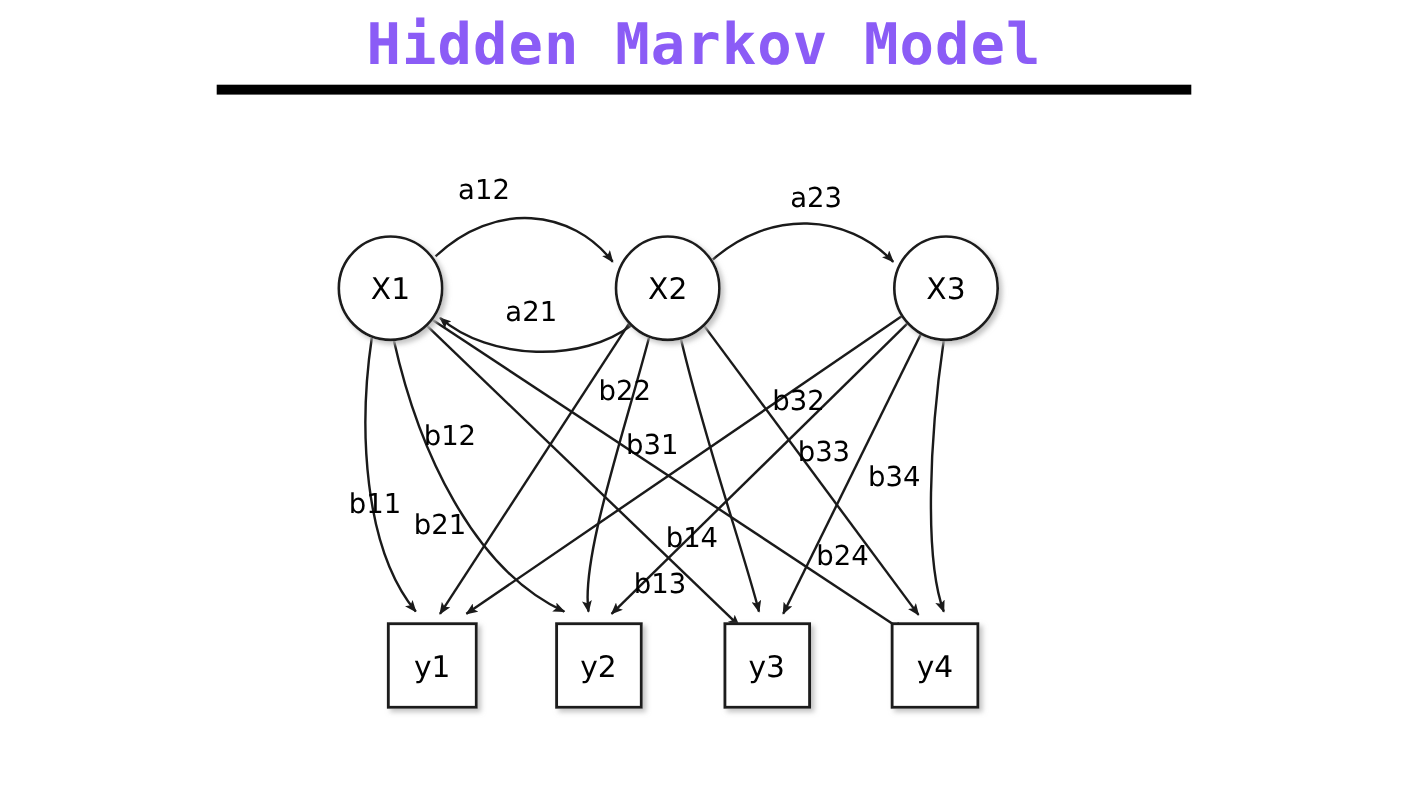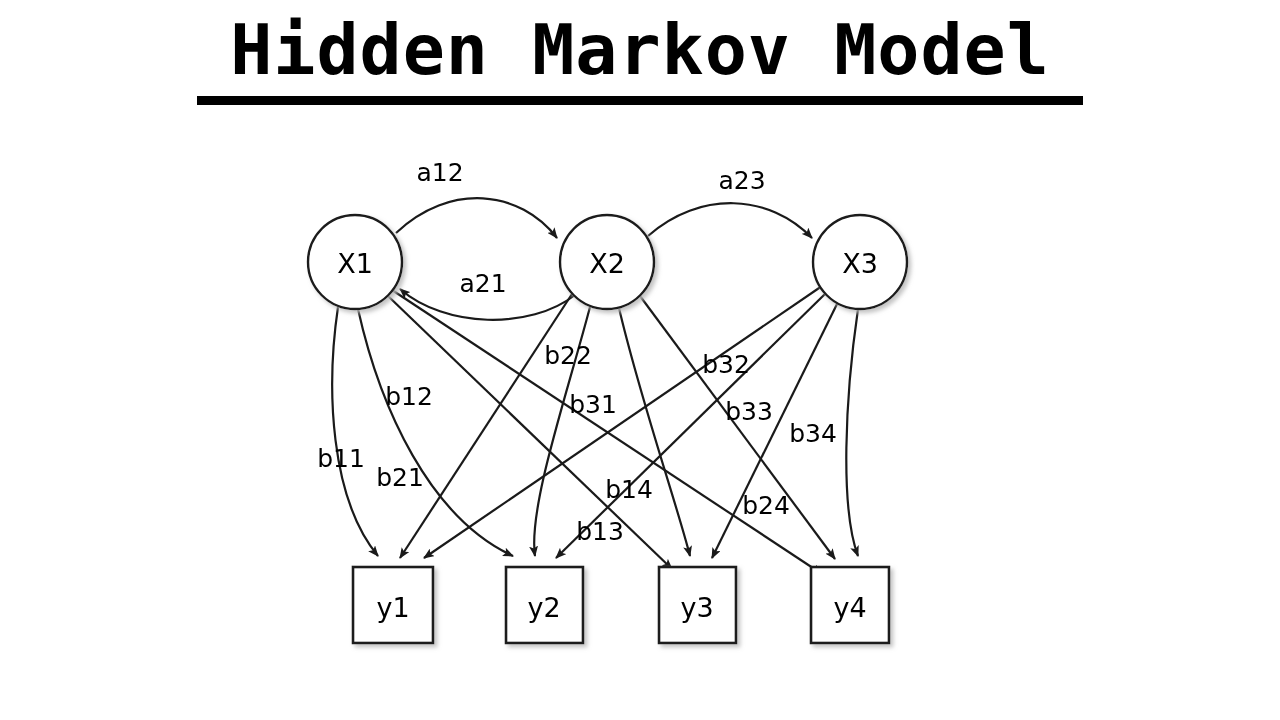--- a/index.html
+++ b/index.html
@@ -26,24 +26,24 @@
     position: absolute;
     left: 0;
     top: 14px;
     width: 1280px;
     text-align: center;
   }
   #page-title {
     display: inline-block;
     font-family: "DejaVu Sans Mono", "Liberation Mono", monospace;
     font-weight: bold;
-    font-size: 70px;
+    font-size: 52px;
     line-height: 1.05;
     letter-spacing: 1px;
-    color: #000000;
+    color: #8b5cf6;
     padding: 0 6px 6px 6px;
   }
   #title-rule {
     width: 886px;
     height: 9px;
     background: #000000;
     margin: 2px auto 0 auto;
   }
   
   #diagram-area {

